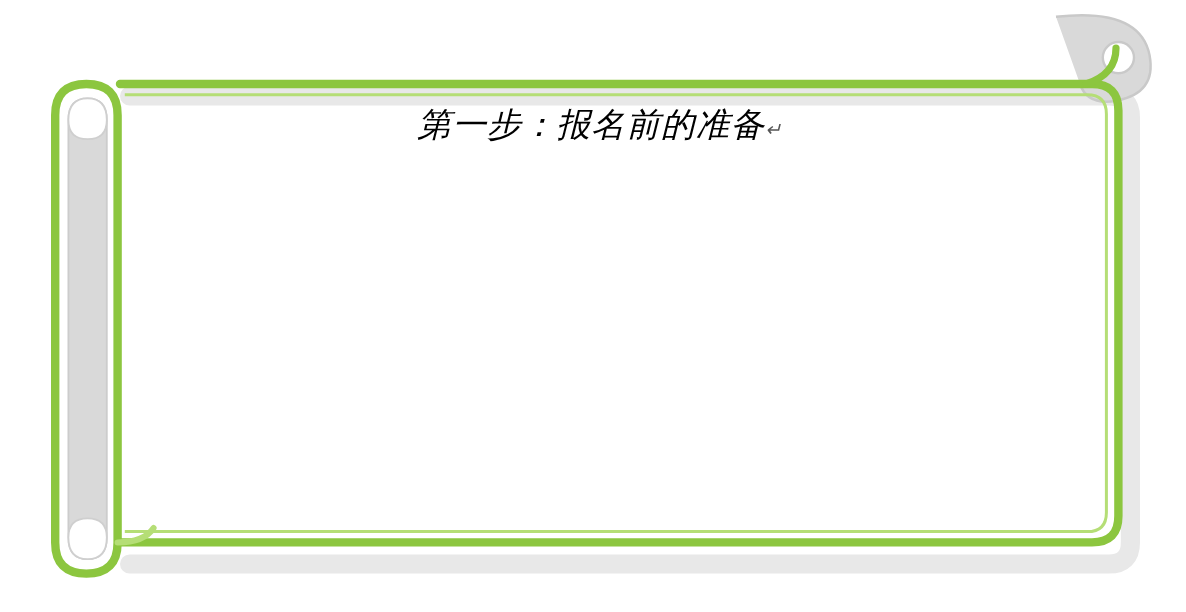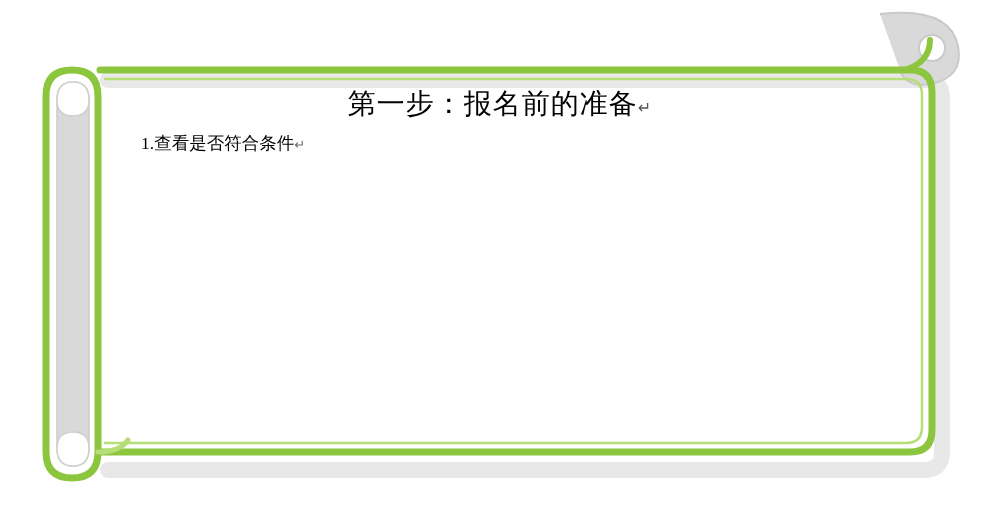--- a/index.html
+++ b/index.html
@@ -11,20 +11,21 @@
     height: 510px;
     background: #ffffff;
     font-family: "Liberation Serif", "DejaVu Serif", serif;
     overflow: hidden;
   }
 
   #scroll-wrapper {
     position: relative;
     width: 988px;
     height: 510px;
+    font-style: italic;
   }
 
   
   .scroll-svg {
     position: absolute;
     left: 0;
     top: 0;
     width: 988px;
     height: 510px;
   }
@@ -130,23 +131,20 @@
 
     <path d="M 905 70 Q 930 62 930 40" fill="none" stroke="#8cc63f" stroke-width="6" stroke-linecap="round"></path>
   </svg>
 
   <div id="content">
 
     <h1 id="doc-title">
       <span>第一步：报名前的准备</span><span class="pilcrow">↵</span>
     </h1>
 
-    <p class="para indent">
-      <span>1.查看是否符合条件</span><span class="pilcrow">↵</span>
-    </p>
 
 
 
 
 
 
   </div>
 </div>
 
 </body></html>

